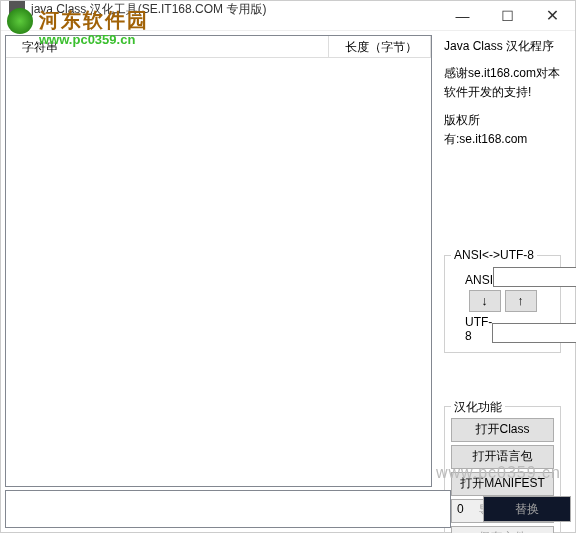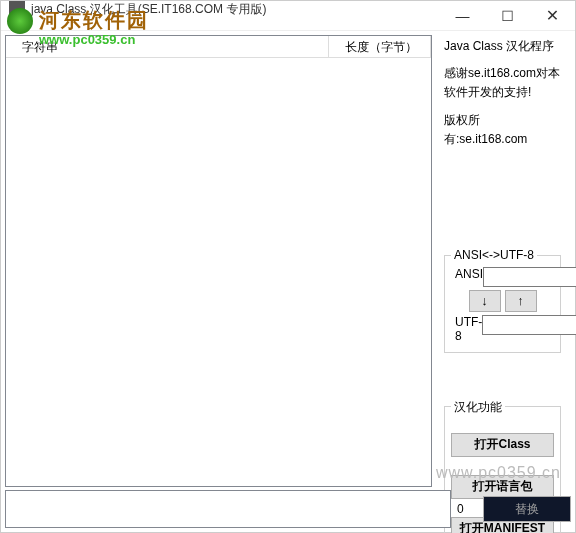--- a/index.html
+++ b/index.html
@@ -23,28 +23,28 @@
   .th1 { width: 325px; }
   .th2 { width: 95px; }
   
   .right-panel { width: 133px; padding: 6px 8px; display: flex; flex-direction: column; gap: 45px; }
   .info-block { font-size: 12px; line-height: 1.6; color: #000; }
   .info-block p { margin-bottom: 8px; }
   
   .groupbox { border: 1px solid #d0d0d0; margin-top: 8px; padding: 8px 6px 6px; position: relative; }
   .groupbox-title { position: absolute; top: -8px; left: 6px; background: #fff; padding: 0 3px; font-size: 12px; }
   
-  .row-field { display: flex; align-items: flex-start; margin: 3px 4px; }
+  .row-field { display: flex; align-items: flex-end; margin: 3px 14px; }
   .row-field label { width: 36px; font-size: 12px; }
   .row-field input { flex: 1; border: 1px solid #7a7a7a; height: 20px; padding: 0 3px; font-size: 12px; }
   
   .arrow-row { display: flex; justify-content: center; gap: 4px; margin: 3px 0; }
   .arrow-btn { width: 32px; height: 22px; border: 1px solid #adadad; background: #e1e1e1; font-size: 13px; display: flex; align-items: center; justify-content: center; }
   
-  .func-btn { display: block; width: 100%; height: 24px; margin: 18px 0; border: 1px solid #adadad; background: #e1e1e1; font-size: 12px; font-weight: bold; }
+  .func-btn { display: block; width: 100%; height: 24px; margin: 3px 0; border: 1px solid #adadad; background: #e1e1e1; font-size: 12px; }
   .func-btn.disabled { color: #a0a0a0; background: #efefef; }
   
   .bottom-area { position: absolute; bottom: 4px; left: 4px; right: 4px; display: flex; align-items: center; gap: 6px; }
   .bottom-text { flex: 1; height: 38px; border: 1px solid #828790; background: #fff; }
   .count-label { width: 20px; text-align: left; font-size: 12px; }
   .replace-btn { width: 88px; height: 26px; border: 1px solid #adadad; background: #0f172a; color: #a0a0a0; font-size: 12px; }
   
   .watermark { position: absolute; top: 6px; left: 6px; pointer-events: none; z-index: 50; }
   .wm-top { display: flex; align-items: center; gap: 6px; }
   .wm-logo { width: 26px; height: 26px; border-radius: 50%; background: radial-gradient(circle, #5dcb3c 0%, #2e8b1a 70%); }

